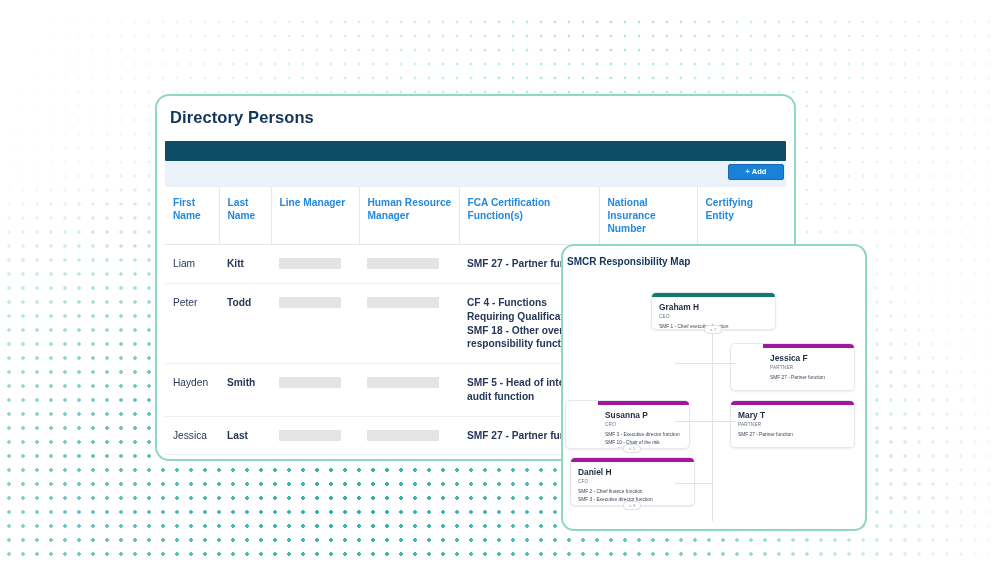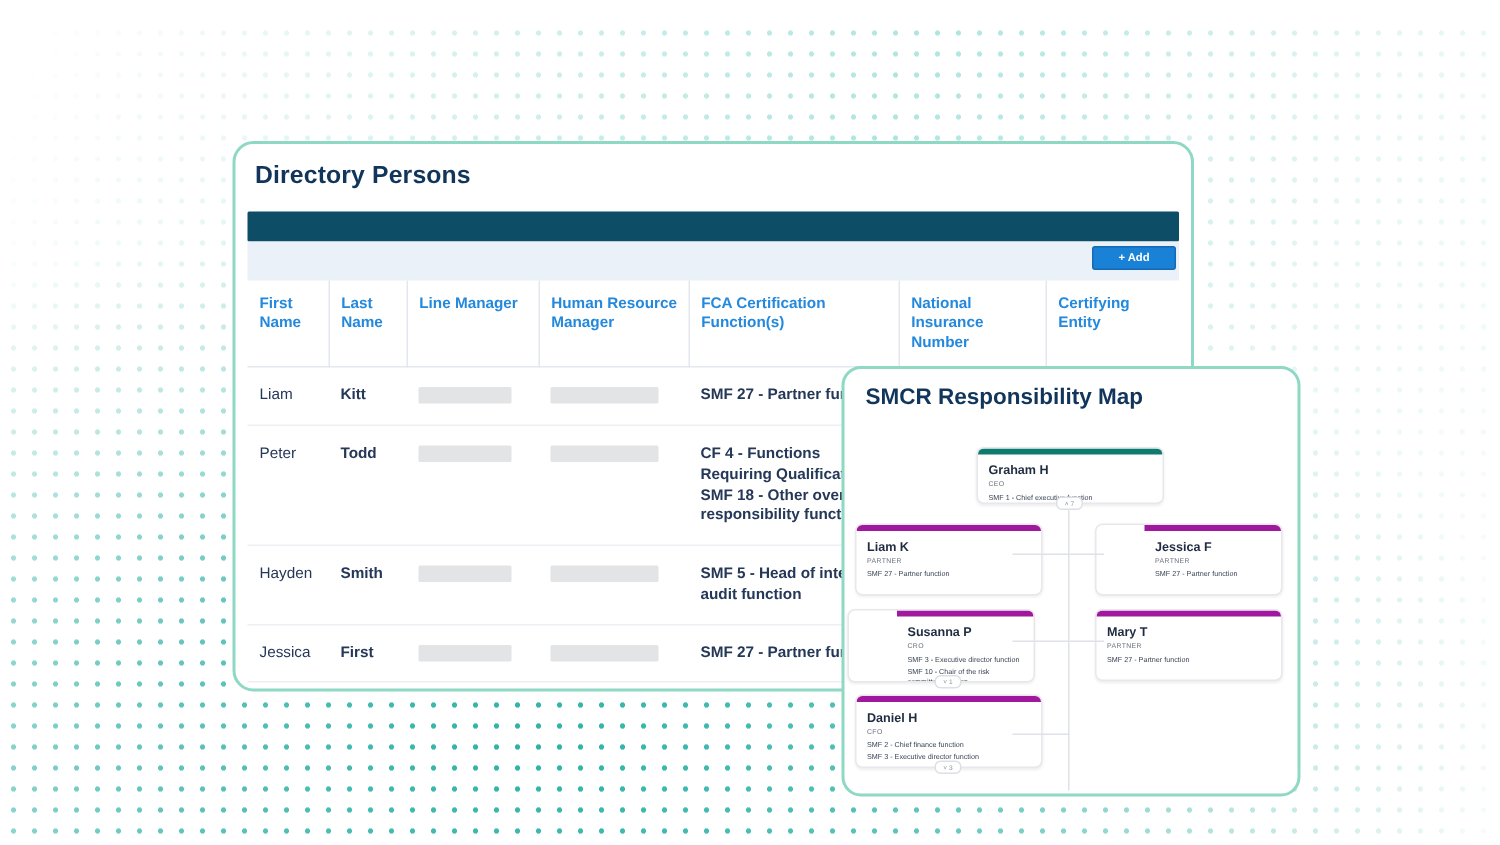--- a/index.html
+++ b/index.html
@@ -125,24 +125,24 @@
   .panel-smcr {
     position: absolute;
     left: 561px; top: 231px;
     width: 306px; height: 287px;
     background: #ffffff;
     border: 2px solid #8fd8c4;
     border-radius: 13px;
     overflow: hidden;
   }
   .smcr-title {
-    font-size: 15px;
+    font-size: 10px;
     font-weight: bold;
     color: #12355b;
-    padding: 10px 0 0 14px;
+    padding: 10px 0 0 4px;
   }
   .chart {
     position: relative;
     width: 306px; height: 250px;
   }
 
   .node {
     position: absolute;
     background: #ffffff;
     border: 1px solid #e8e8ec;
@@ -262,21 +262,21 @@
             </td>
           <td>
               <span class="redact w2"></span>
             </td>
           <td class="cell-fca">SMF 5 - Head of internal audit function</td>
           <td></td>
           <td></td>
         </tr>
         <tr>
           <td class="cell-first">Jessica</td>
-          <td class="cell-last">First</td>
+          <td class="cell-last">Last</td>
           <td>
               <span class="redact w1"></span>
             </td>
           <td>
               <span class="redact w2"></span>
             </td>
           <td class="cell-fca">SMF 27 - Partner function</td>
           <td></td>
           <td></td>
         </tr>
@@ -309,28 +309,20 @@
       <div class="node" style="left:88px; top:25px; width:125px; height:38px;">
         <div class="bar" style="background:#0f7a6e"></div>
         <div class="body">
           <div class="nm">Graham H</div>
           <div class="role">CEO</div>
           <div class="fn">SMF 1 - Chief executive function</div>
         </div>
       </div>
       <div class="badge" style="left:141px; top:58px;">˄ 7</div>
 
-      <div class="node" style="left:7px; top:76px; width:125px; height:48px;">
-        <div class="bar" style="background:#a0189e"></div>
-        <div class="body">
-          <div class="nm">Liam K</div>
-          <div class="role">Partner</div>
-          <div class="fn">SMF 27 - Partner function</div>
-        </div>
-      </div>
 
       <div class="node" style="left:167px; top:76px; width:125px; height:48px;padding-left:32px;">
         <div class="bar" style="background:#a0189e"></div>
         <div class="body">
           <div class="nm">Jessica F</div>
           <div class="role">Partner</div>
           <div class="fn">SMF 27 - Partner function</div>
         </div>
       </div>
 

